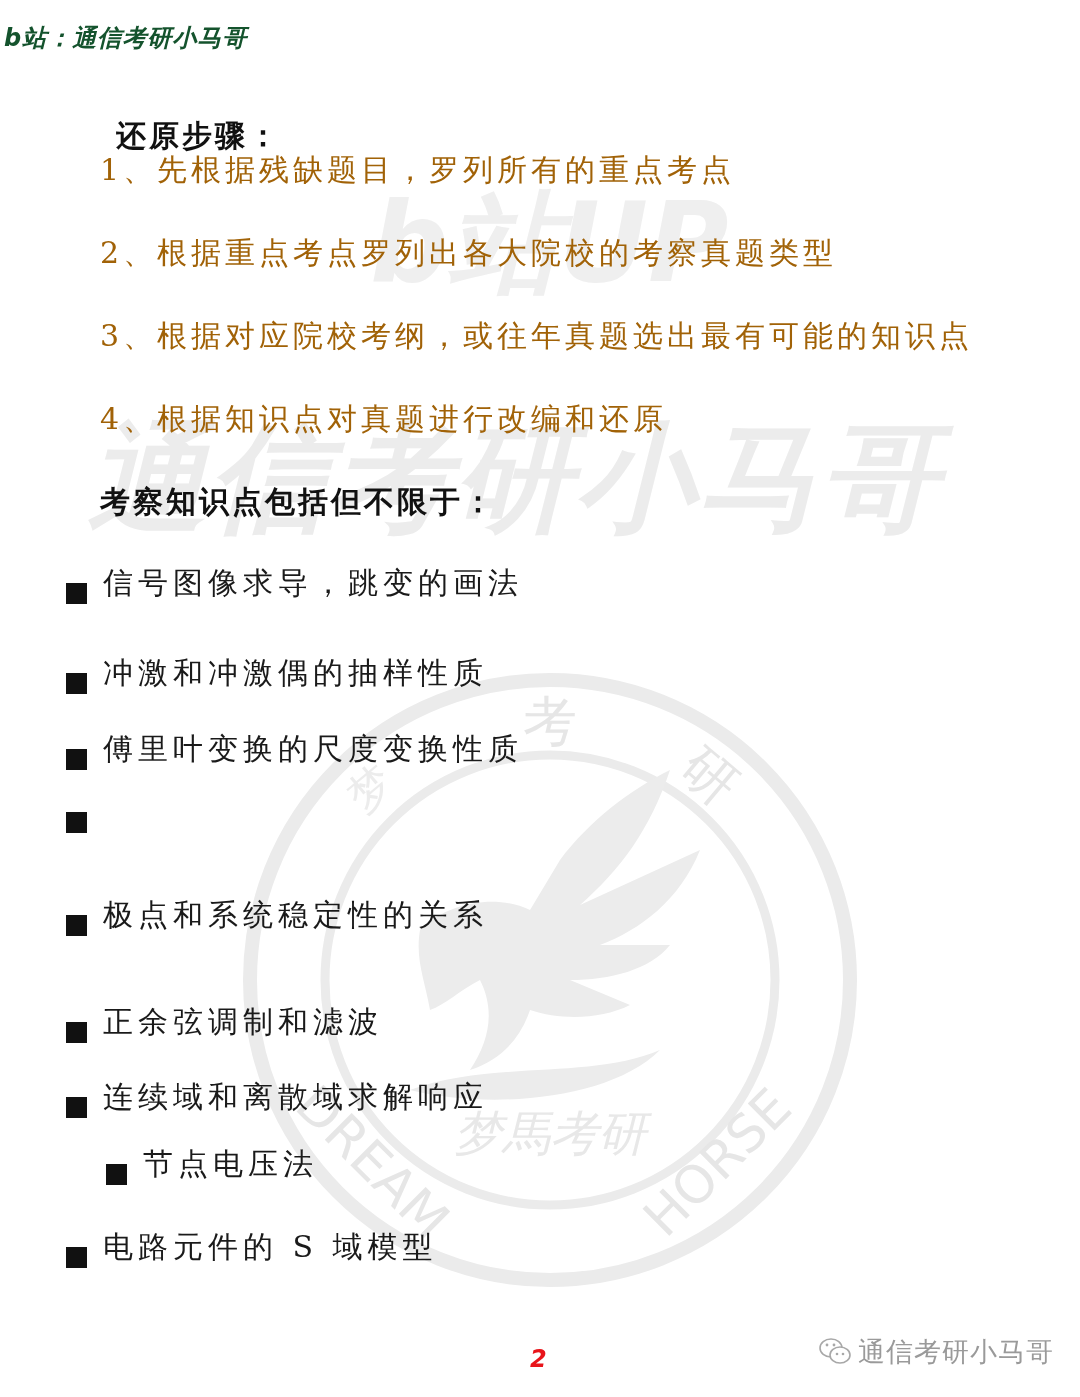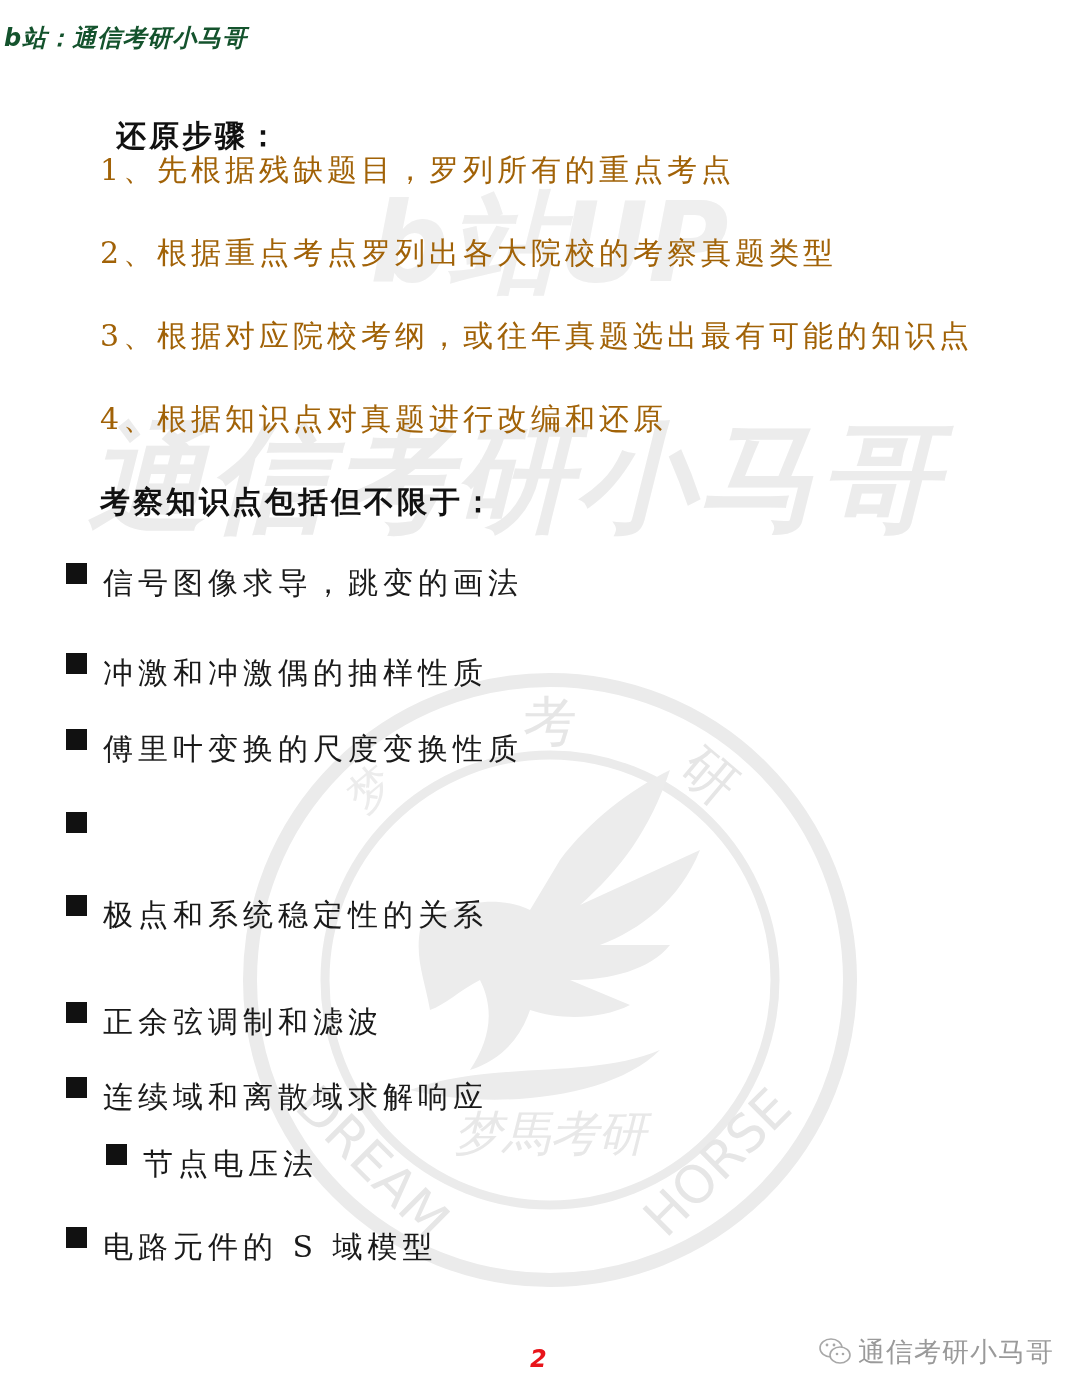--- a/index.html
+++ b/index.html
@@ -21,21 +21,21 @@
             font-family: "DejaVu Serif", serif; z-index: 0; }
   .wm-bili { position: absolute; left: 370px; top: 170px; font-size: 110px; font-weight: bold;
              color: #efefef; font-style: italic; z-index: 0; font-family: "DejaVu Sans", sans-serif; }
   .seal { position: absolute; left: 230px; top: 660px; width: 640px; height: 640px; z-index: 0; }
 
   
   .content { position: relative; z-index: 1; }
   .heading { position: absolute; font-weight: bold; font-size: 30px; letter-spacing: 3px;
              color: #111; font-family: "DejaVu Serif", serif; }
   .step { position: absolute; left: 100px; font-size: 30px; letter-spacing: 4px; color: #a16207; white-space: nowrap; }
-  .bullet-row { position: absolute; left: 66px; display: flex; align-items: flex-start; white-space: nowrap; }
+  .bullet-row { position: absolute; left: 66px; display: flex; align-items: flex-end; white-space: nowrap; }
   .bullet-sq { width: 21px; height: 21px; background: #111; margin-right: 16px; }
   .bullet-text { font-size: 30px; letter-spacing: 5px; color: #1a1a1a; }
 
   
   .page-num { position: absolute; left: 530px; top: 1345px; font-size: 24px; color: #e8141a;
               font-style: italic; font-weight: bold; font-family: "DejaVu Sans", sans-serif; }
   .wechat { position: absolute; left: 818px; top: 1334px; display: flex; align-items: center; }
   .wechat .wx-name { font-size: 27px; color: #9a9a9a; font-family: "DejaVu Sans", sans-serif;
                      letter-spacing: 1px; margin-left: 6px; }
 </style>

